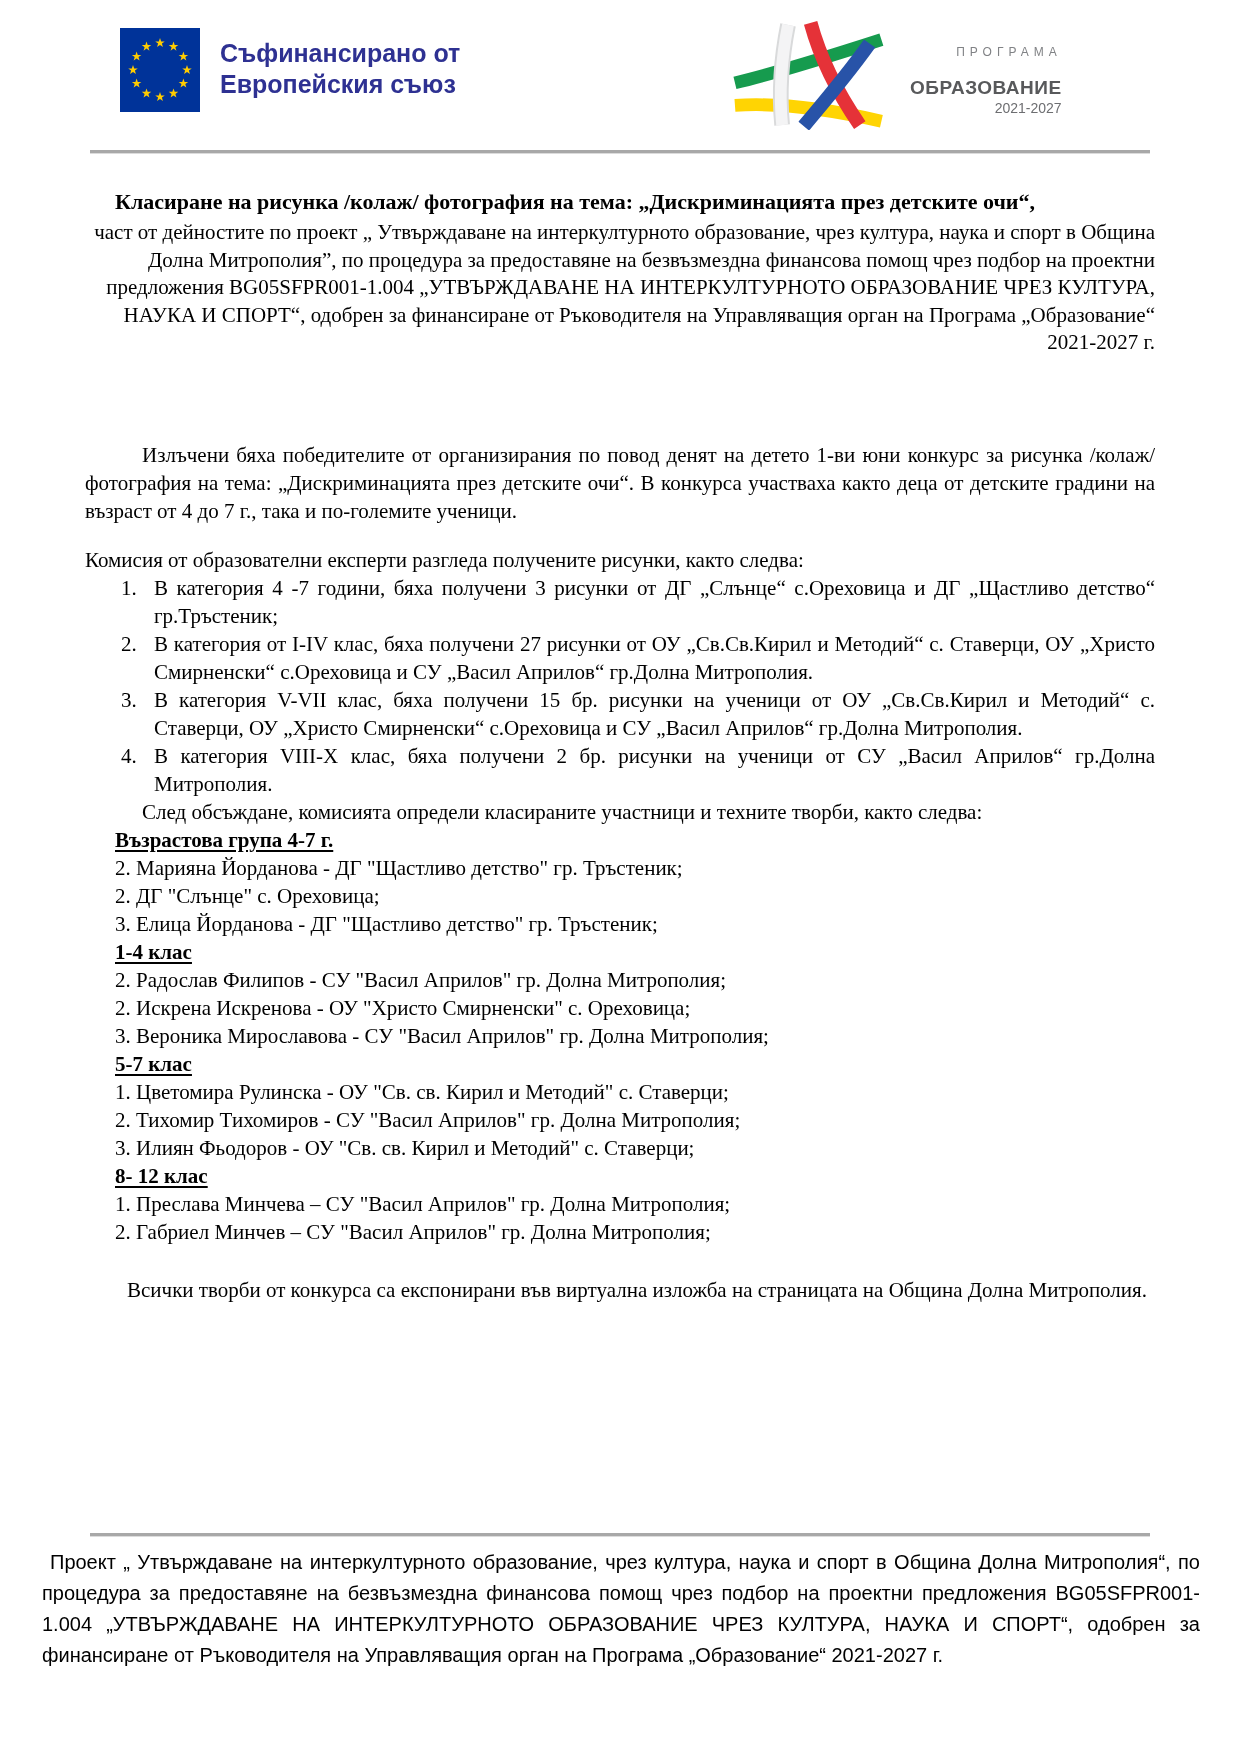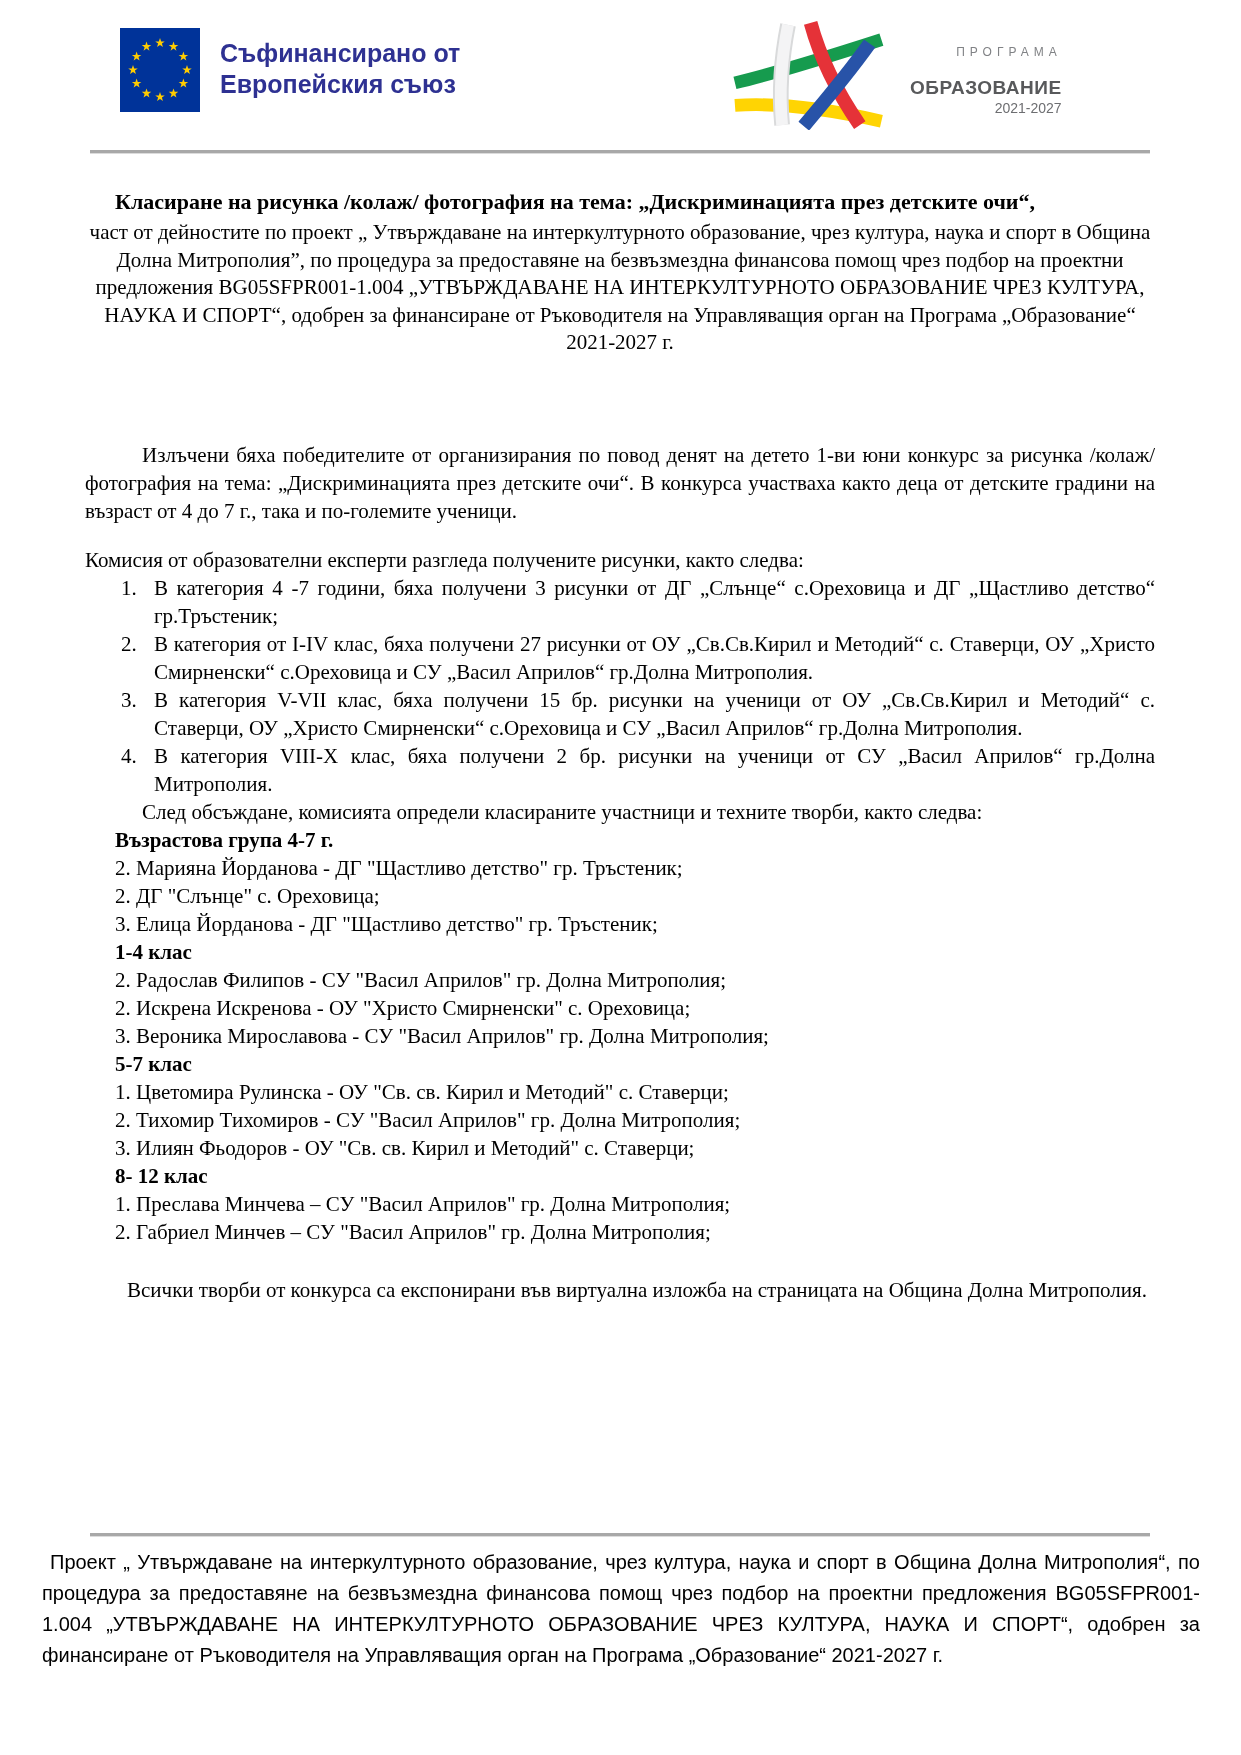--- a/index.html
+++ b/index.html
@@ -38,33 +38,33 @@
 
   
   .main {
     position:absolute; top:153px; left:85px; width:1070px;
     font-size:21px; line-height:28px;
   }
   .doc-title {
     margin-top:34px; padding:0 30px;
     text-align:left; font-weight:bold; font-size:22px; line-height:29px;
   }
-  .doc-subtitle { margin-top:3px; text-align:center; font-size:21px; line-height:27.5px; }
+  .doc-subtitle { margin-top:3px; text-align:right; font-size:21px; line-height:27.5px; }
 
   .p-indent  { margin-top:0; text-align:justify; text-indent:57px; }
   .p1        { margin-top:84px; }
   .p-flush   { text-align:justify; }
 
   .cat-item {
     margin-left:36px; padding-left:33px; text-indent:-33px; text-align:justify;
   }
   .cat-item .num { display:inline-block; width:33px; text-indent:0; }
 
   .groups { margin-left:30px; }
-  .group-heading { font-weight:bold; text-underline-offset:3px; }
+  .group-heading { font-weight:bold; text-decoration:underline; text-underline-offset:3px; }
   .winner-item { white-space:nowrap; }
 
   .closing { margin-top:30px; margin-left:20px; text-indent:22px; text-align:justify; }
 
   
   .footer {
     position:absolute; top:1547px; left:42px; width:1158px;
     font-family:"Liberation Sans", sans-serif;
     font-size:20px; line-height:31px; text-align:justify; text-indent:8px;
     color:#000;

